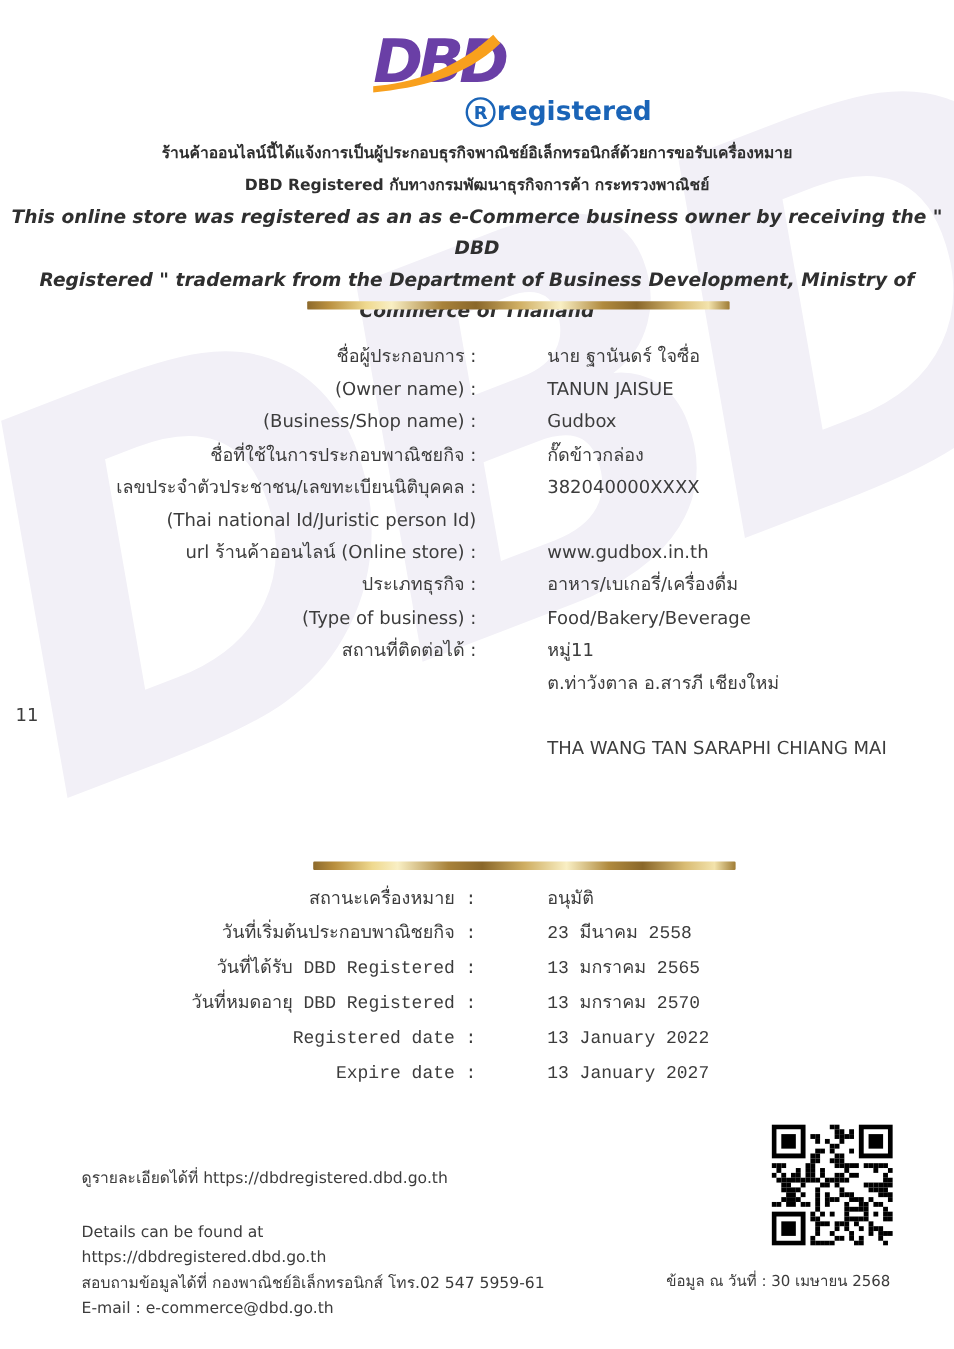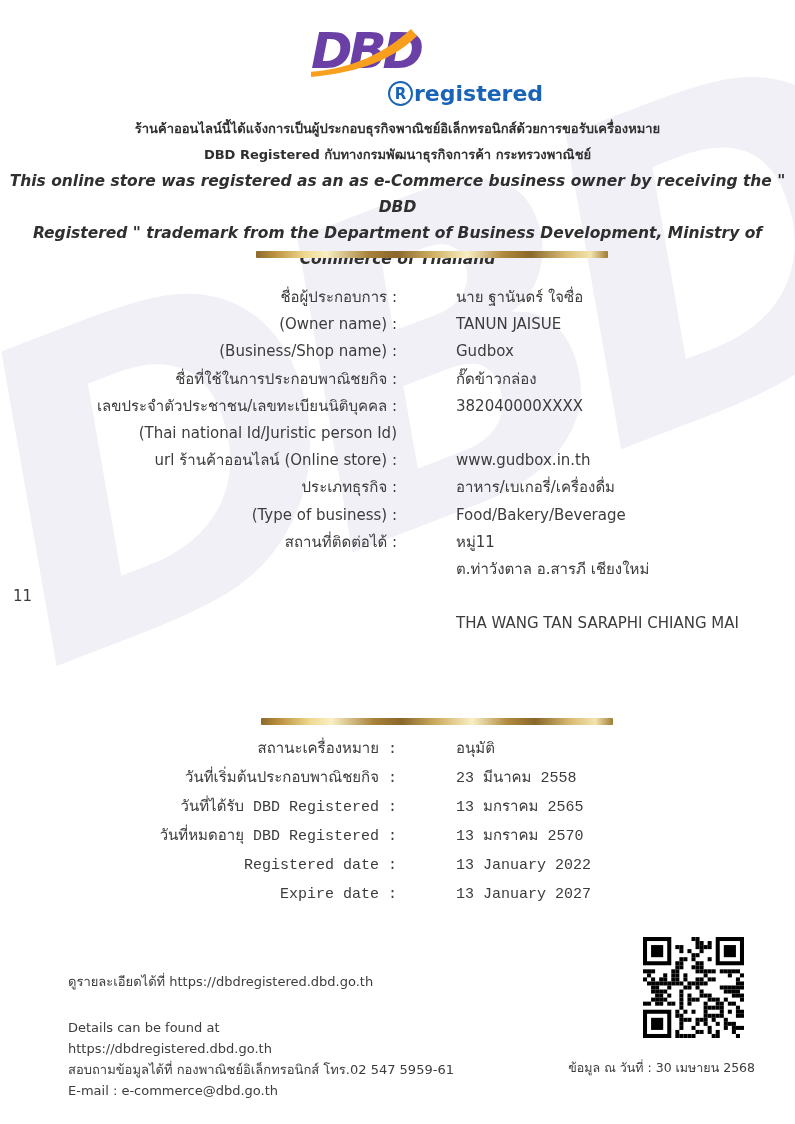--- a/index.html
+++ b/index.html
@@ -50,21 +50,21 @@
   .sec1 .row { height:27.2px; line-height:27.2px; }
   .sec2 { top:735px; }
   .sec2 .row { height:29px; line-height:29px;font-family:Liberation Mono, monospace; }
   .row { display:flex;gap:46px; }
   .row .lbl { width:397px; text-align:right; white-space:pre; }
   .row .val { padding-left:13px; white-space:pre; }
   
   .footer-note1 { position:absolute; left:68px; top:971px; font-size:13px; z-index:1; }
   .footer-block { position:absolute; left:68px; top:1017px; font-size:13px; line-height:21px; z-index:1; }
   .qr-wrap { position:absolute; left:643px; top:937px; z-index:1; width:101px; height:101px; }
-  .qr-date { position:absolute; left:555px; top:1058px; width:200px; text-align:right; font-size:12.5px; z-index:1; }
+  .qr-date { position:absolute; left:542px; top:1058px; width:200px; text-align:right; font-size:12.5px; z-index:1; }
 </style>
 </head>
 <body>
 
 <div class="page">
 
   <div class="watermark">DBD</div>
 
   <div class="logo">
     <svg width="112" height="60" viewBox="0 0 112 60">

